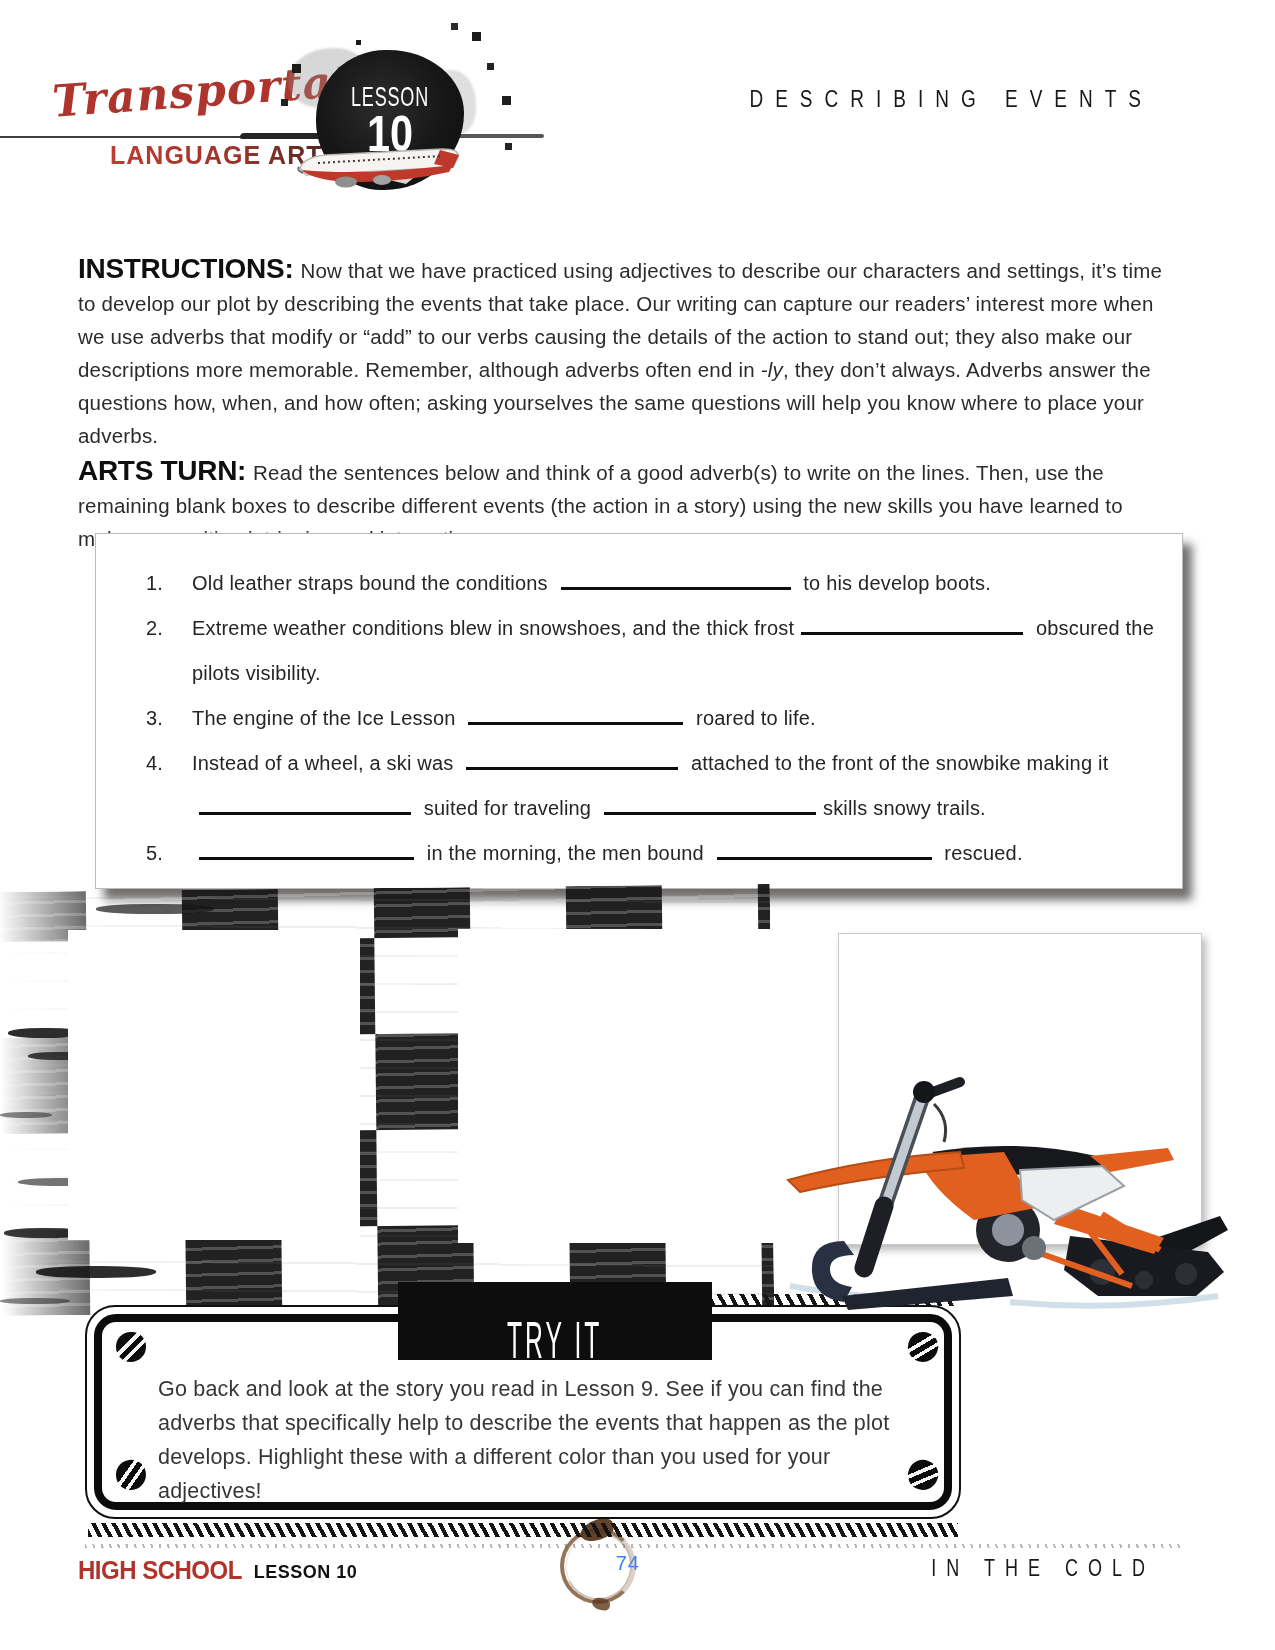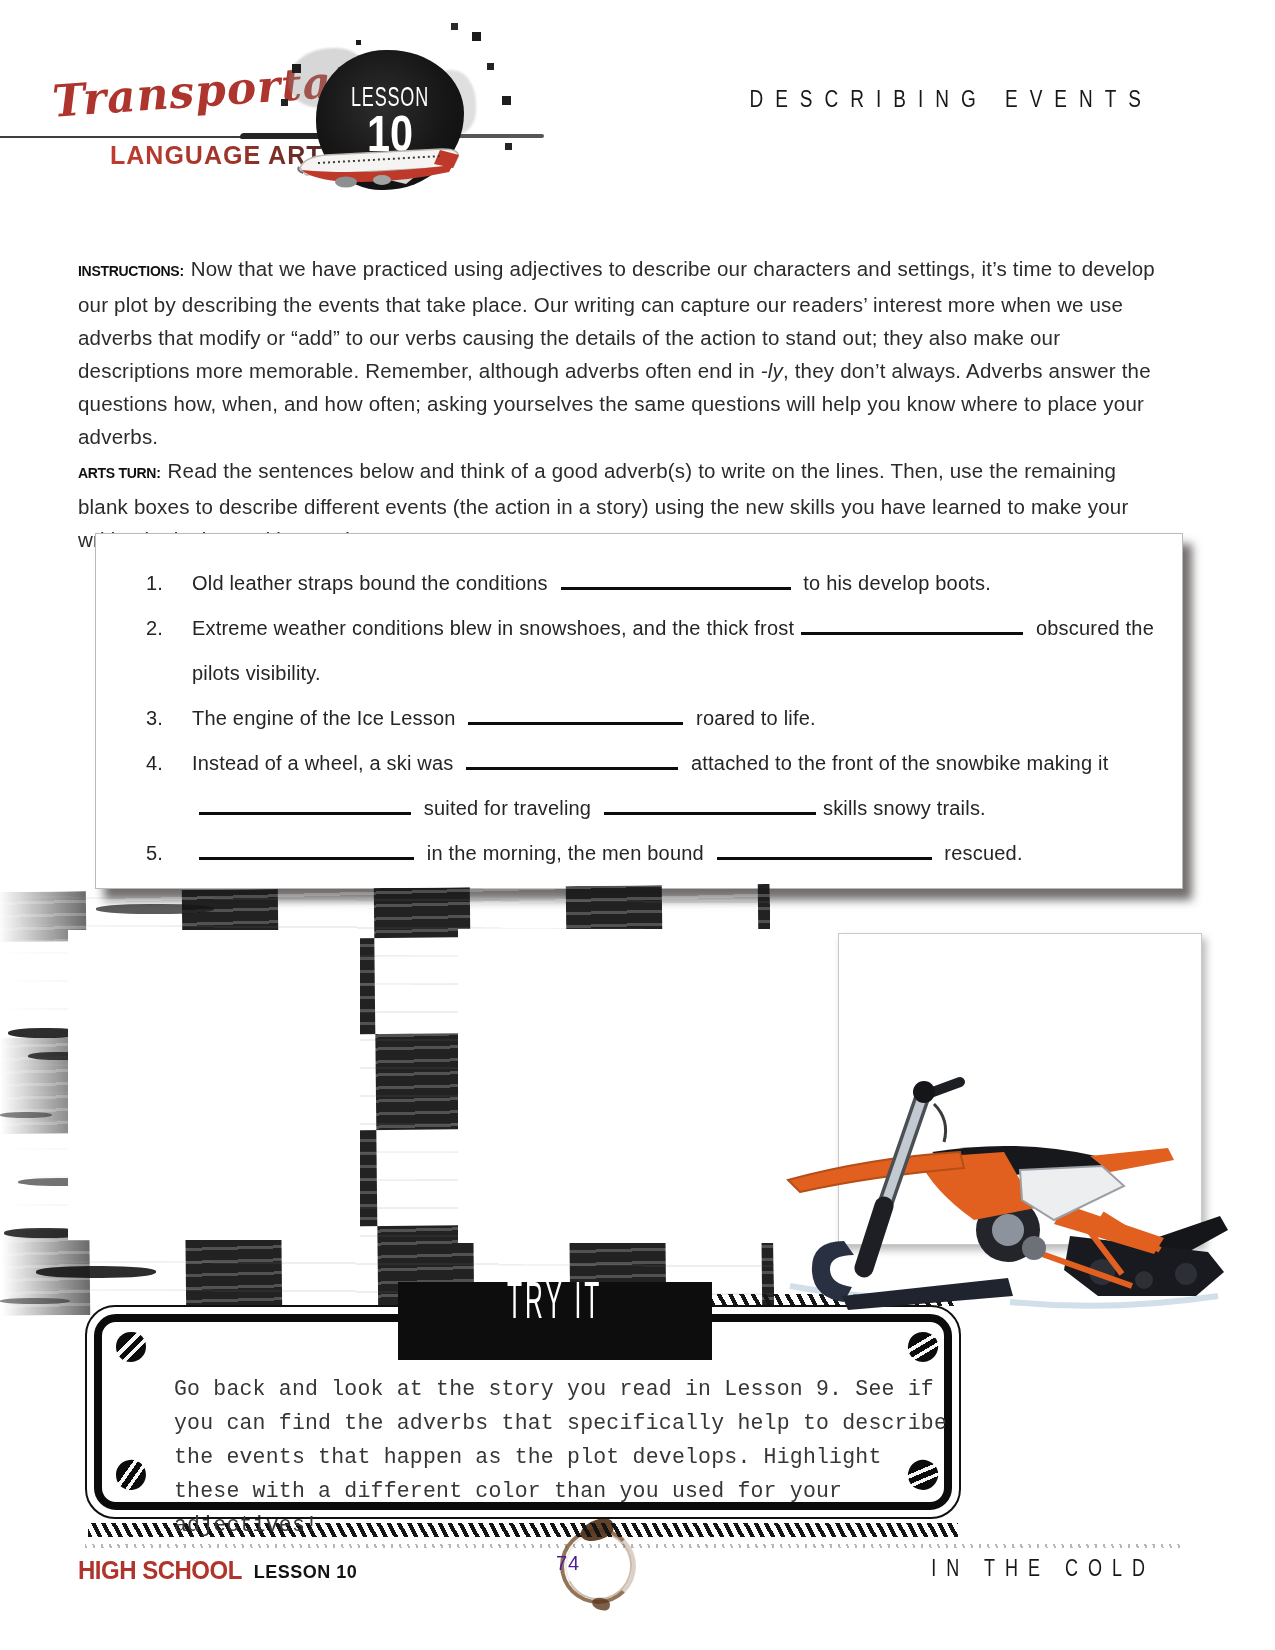--- a/index.html
+++ b/index.html
@@ -33,21 +33,21 @@
   .badge-number{left:316px;top:106px;width:148px;text-align:center;color:#fff;
       font-size:46px;font-weight:800;transform:scale(.9,1.1);}
   .topic{right:122px;top:88px;font-size:19px;font-weight:500;color:#181818;
       letter-spacing:12px;transform:scaleY(1.3);white-space:nowrap;}
 
   
   .para{left:78px;width:1086px;font-size:20.5px;line-height:33px;font-weight:300;
       letter-spacing:.2px;color:#2c2a2b;}
   .para-instructions{top:231px;}
   .para-yourturn{top:433px;}
-  .plabel{font-weight:900;letter-spacing:-.3px;color:#0f0f0f;font-size:14px;margin-right:7px;}
+  .plabel{font-weight:900;letter-spacing:-.3px;color:#0f0f0f;font-size:28px;margin-right:7px;}
 
   
   .listbox{left:95px;top:533px;width:1088px;height:356px;background:#fff;
       border:1.5px solid #bcb9b7;box-shadow:9px 11px 9px rgba(78,74,72,.8);
       box-sizing:border-box;padding:27px 28px 0 50px;}
   .q{display:flex;font-size:20px;line-height:45px;font-weight:300;letter-spacing:.2px;color:#262425;}
   .qnum{width:46px;flex:0 0 46px;}
   .qbody{flex:1;}
   .blank{display:inline-block;height:14px;border-bottom:3px solid #0d0d0d;margin:0 7px;}
 
@@ -77,45 +77,45 @@
   .plate{left:85px;top:1305px;width:876px;height:214px;background:#fff;border:2px solid #101010;
       border-radius:30px;box-sizing:border-box;z-index:4;}
   .plate::before{content:"";position:absolute;inset:7px;border:8px solid #0b0b0b;border-radius:22px;}
   .screw{width:30px;height:30px;border-radius:50% 48% 52% 50%;z-index:5;
       background:linear-gradient(135deg,#0c0c0c 0 36%,#f6f6f6 36% 45%,#0c0c0c 45% 58%,#f6f6f6 58% 66%,#0c0c0c 66% 100%);}
   .screw1{left:116px;top:1332px;}
   .screw2{left:908px;top:1332px;transform:rotate(14deg);}
   .screw3{left:116px;top:1460px;transform:rotate(-10deg);}
   .screw4{left:908px;top:1460px;transform:rotate(22deg);}
   .banner{left:398px;top:1282px;width:314px;height:78px;background:#0d0d0d;z-index:7;
-      display:flex;align-items:flex-start;justify-content:center;}
+      display:flex;align-items:flex-end;justify-content:center;}
   .banner span{color:#ffffff;font-size:33px;letter-spacing:4px;font-weight:400;
       transform:scale(.75,1.55);white-space:nowrap;}
-  .plate-text{left:174px;top:1372px;width:782px;font-size:21.5px;line-height:34px;
-      font-weight:300;letter-spacing:.2px;color:#383536;z-index:5;font-family:Liberation Mono, monospace;}
+  .plate-text{left:158px;top:1372px;width:782px;font-size:21.5px;line-height:34px;
+      font-weight:300;letter-spacing:.2px;color:#383536;z-index:5;}
   .hatch-bottom{left:88px;top:1523px;width:870px;height:14px;z-index:3;
       background:repeating-linear-gradient(62deg,#141414 0 4px,rgba(0,0,0,0) 4px 9px);}
   .hatch-thin{left:85px;top:1544px;width:1100px;height:4px;opacity:.65;
       background:repeating-linear-gradient(75deg,#8f8f8f 0 2px,rgba(0,0,0,0) 2px 8px);}
 
   
   .footer-left{left:78px;top:1556px;display:flex;align-items:baseline;gap:12px;}
   .footer-level{font-size:24px;font-weight:900;color:#b0342c;letter-spacing:-.5px;transform:scaleY(1.1);}
   .footer-lesson{font-size:18px;font-weight:800;color:#121212;letter-spacing:.5px;}
   .coffee{left:556px;top:1522px;width:84px;height:90px;}
   .coffee-ring{position:absolute;inset:6px 4px 8px 4px;border:4px solid rgba(112,70,34,.75);
       border-right-color:rgba(112,70,34,.25);border-radius:50%;}
   .coffee-ring2{position:absolute;inset:10px 8px 12px 9px;border:2px solid rgba(112,70,34,.35);
       border-left-color:rgba(112,70,34,.1);border-radius:50%;transform:rotate(18deg);}
   .coffee-blob-top{position:absolute;left:24px;top:-2px;width:34px;height:20px;background:#54331a;
       border-radius:60% 40% 50% 50%;transform:rotate(-16deg);opacity:.92;}
   .coffee-blob-bot{position:absolute;left:36px;top:76px;width:18px;height:12px;
       background:rgba(90,55,28,.8);border-radius:50% 50% 40% 60%;transform:rotate(10deg);}
-  .page-num{position:absolute;left:0;top:30px;width:84px;text-align:left;
-      font-size:20px;font-weight:300;color:#4c1d95;letter-spacing:1px;}
+  .page-num{position:absolute;left:0;top:30px;width:84px;text-align:right;
+      font-size:20px;font-weight:300;color:#3b82f6;letter-spacing:1px;}
   .footer-theme{right:120px;top:1558px;font-size:18px;font-weight:500;color:#181818;
       letter-spacing:10px;transform:scaleY(1.3);white-space:nowrap;}
 </style>
 </head>
 <body>
 
 <div class="page">
 
   <div class="abs header-rule"></div>
   <div class="abs header-stroke"></div>

